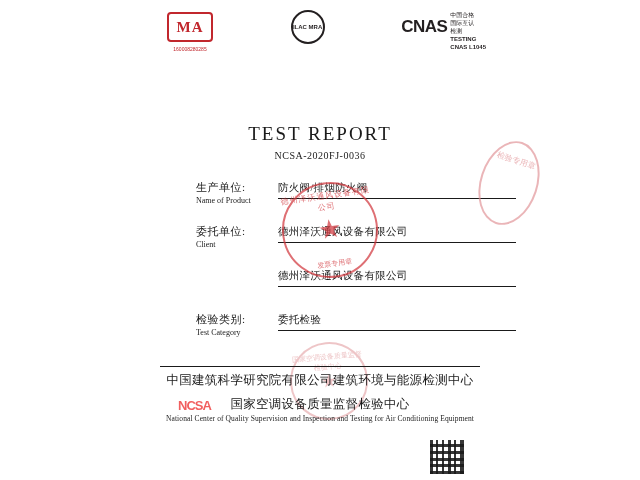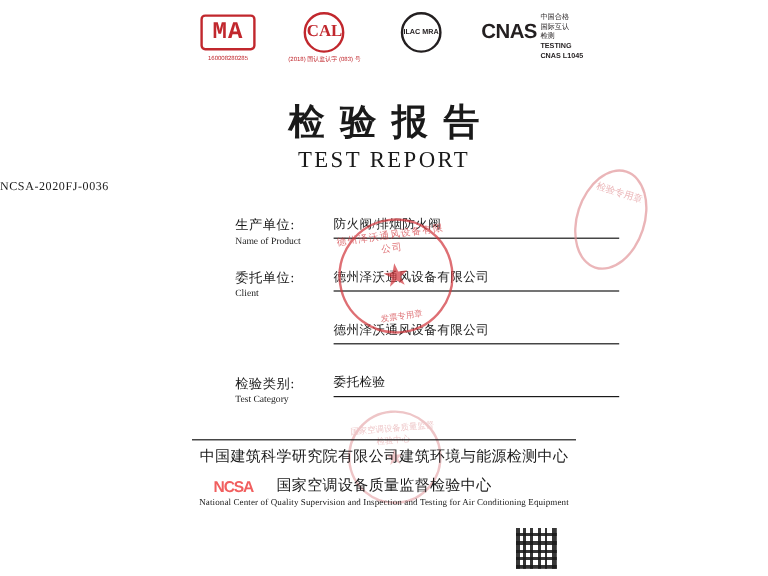--- a/index.html
+++ b/index.html
@@ -51,23 +51,23 @@
     letter-spacing: 0px;
     white-space: nowrap;
   }
   
   .ma-mark {
     width: 46px;
     height: 30px;
     border: 2.5px solid #c1272d;
     border-radius: 4px;
     color: #c1272d;
-    font-family: Liberation Mono, monospace;
-    font-weight: bold;
-    font-size: 20px;
+    font-family: Liberation Serif, serif;
+    font-weight: bold;
+    font-size: 15px;
     letter-spacing: 1px;
     display: flex;
     align-items: center;
     justify-content: center;
     box-sizing: border-box;
   }
   
   .cal-mark {
     width: 34px;
     height: 34px;
@@ -143,21 +143,21 @@
     font-family: "Liberation Serif", serif;
     font-size: 19px;
     letter-spacing: 2px;
     color: #1a1a1a;
   }
   .report-no {
     position: absolute;
     top: 150px;
     left: 0;
     width: 640px;
-    text-align: left;
+    text-align: center;
     font-family: "Liberation Serif", serif;
     font-size: 10px;
     letter-spacing: 0.5px;
     color: #1a1a1a;
   }
   
   .fields {
     position: absolute;
     top: 180px;
     left: 196px;
@@ -362,26 +362,20 @@
 
   <div class="cert-row">
 
     <div class="cert-item">
       <div class="cert-mark">
         <div class="ma-mark">MA</div>
       </div>
       <div class="cert-caption">160008280285</div>
     </div>
 
-    <div class="cert-item">
-      <div class="cert-mark">
-        <div class="cal-mark">CAL</div>
-      </div>
-      <div class="cert-caption">(2018) 国认监认字 (083) 号</div>
-    </div>
 
     <div class="cert-item">
       <div class="cert-mark">
         <div class="ilac-mark">ILAC MRA</div>
       </div>
     </div>
 
     <div class="cert-item" style="flex-direction:row; align-items:flex-start;">
       <div class="cert-mark" style="width:auto; margin-right:3px;">
         <div class="cnas-mark">CNAS</div>
@@ -390,21 +384,20 @@
         <div>中国合格</div>
         <div>国际互认</div>
         <div>检测</div>
         <div class="bold">TESTING</div>
         <div class="bold">CNAS L1045</div>
       </div>
     </div>
 
   </div>
 
-  <div class="title-cn">检验报告</div>
   <div class="title-en">TEST REPORT</div>
   <div class="report-no">NCSA-2020FJ-0036</div>
 
   <div class="fields">
 
     <div class="field-row">
       <div class="field-label">
         <div class="label-cn">生产单位:</div>
         <div class="label-en">Name of Product</div>
       </div>

